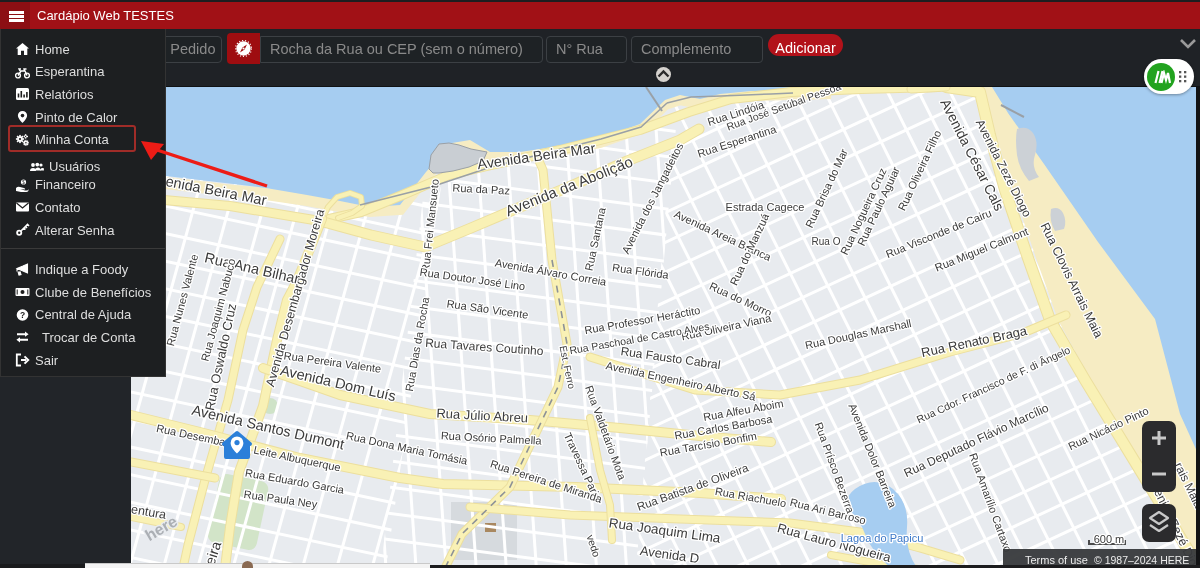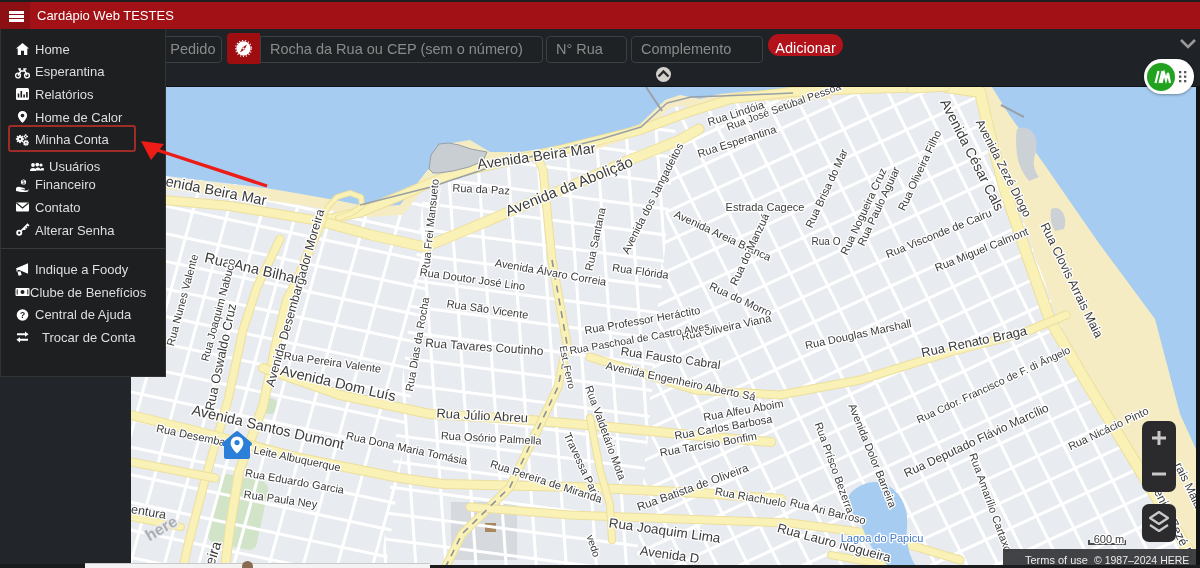--- a/index.html
+++ b/index.html
@@ -443,21 +443,21 @@
         <rect x="1" y="1" width="13" height="12" rx="1.5" fill="#fff"></rect>
         <path d="M3.5,10.5 v-4 M6.3,10.5 v-6.5 M9.1,10.5 v-3 M11.9,10.5 v-5.5" stroke="#1e1e1e" stroke-width="1.6"></path>
       </svg>
       <span>Relatórios</span>
     </div>
 <div style="display:flex;align-items:center;gap:5px;height:22.6px;padding-left:14px">
       <svg width="15" height="14" viewBox="0 0 15 14" style="flex:0 0 15px">
         <path d="M7.5,1 a4.6,4.6 0 0 1 4.6,4.6 c0,3.4 -4.6,7.4 -4.6,7.4 c0,0 -4.6,-4 -4.6,-7.4 a4.6,4.6 0 0 1 4.6,-4.6 Z" fill="#fff"></path>
         <circle cx="7.5" cy="5.6" r="1.8" fill="#1e1e1e"></circle>
       </svg>
-      <span>Home de Calor</span>
+      <span>Pinto de Calor</span>
     </div>
 <div style="position:relative;display:flex;align-items:center;gap:5px;height:22.6px;padding-left:14px">
       <div style="position:absolute;left:7px;top:-3px;width:128px;height:27px;border:2px solid #a02c28;border-radius:3px"></div>
       <svg width="15" height="14" viewBox="0 0 15 14" style="flex:0 0 15px">
         <circle cx="5.0" cy="6.0" r="2.7" fill="#fff"></circle>
         <rect x="4.2" y="1.9" width="1.6" height="2.4" fill="#fff" transform="rotate(0.0 5.0 6.0)"></rect>
         <rect x="4.2" y="1.9" width="1.6" height="2.4" fill="#fff" transform="rotate(45.0 5.0 6.0)"></rect>
         <rect x="4.2" y="1.9" width="1.6" height="2.4" fill="#fff" transform="rotate(90.0 5.0 6.0)"></rect>
         <rect x="4.2" y="1.9" width="1.6" height="2.4" fill="#fff" transform="rotate(135.0 5.0 6.0)"></rect>
         <rect x="4.2" y="1.9" width="1.6" height="2.4" fill="#fff" transform="rotate(180.0 5.0 6.0)"></rect>
@@ -524,41 +524,48 @@
       </svg>
       <span>Alterar Senha</span>
     </div>
 <div style="height:8px;border-bottom:1px solid #3a3a3a;margin:0 0 9px 0"></div>
 <div style="display:flex;align-items:center;gap:5px;height:22.6px;padding-left:14px">
       <svg width="15" height="14" viewBox="0 0 15 14" style="flex:0 0 15px">
         <path d="M2,5.5 L8,3 L12.5,1 L12.5,10 L8,8 L2,5.5 Z M2,5.5 L2,8.5 M3,8.7 l1,3.5 l2,-0.5 l-1,-3.3" fill="#fff" stroke="#fff" stroke-width="1.1"></path>
       </svg>
       <span>Indique a Foody</span>
     </div>
-<div style="display:flex;align-items:center;height:22.6px;padding-left:14px">
+<div style="display:flex;align-items:center;gap:5px;height:22.6px;padding-left:14px">
       <svg width="15" height="14" viewBox="0 0 15 14" style="flex:0 0 15px">
         <rect x="0.5" y="3" width="14" height="8" rx="1" fill="#fff"></rect>
         <circle cx="7.5" cy="7" r="2" fill="#1e1e1e"></circle>
         <path d="M2.2,4.5 v5 M12.8,4.5 v5" stroke="#1e1e1e" stroke-width="1"></path>
       </svg>
       <span>Clube de Benefícios</span>
     </div>
 <div style="display:flex;align-items:center;gap:5px;height:22.6px;padding-left:14px">
       <svg width="15" height="14" viewBox="0 0 15 14" style="flex:0 0 15px">
         <circle cx="7.5" cy="7" r="5.8" fill="#fff"></circle>
         <text x="7.5" y="9.6" font-size="8.5" font-weight="bold" fill="#1e1e1e" text-anchor="middle" font-family="Liberation Sans">?</text>
       </svg>
       <span>Central de Ajuda</span>
     </div>
 <div style="display:flex;align-items:center;gap:12px;height:22.6px;padding-left:14px">
       <svg width="15" height="14" viewBox="0 0 15 14" style="flex:0 0 15px">
         <path d="M2,4.2 h8.5 M13,9.8 h-8.5" stroke="#fff" stroke-width="2" fill="none"></path>
         <path d="M10,1.6 L13.6,4.2 L10,6.8 Z M5,7.2 L1.4,9.8 L5,12.4 Z" fill="#fff"></path>
       </svg>
       <span>Trocar de Conta</span>
+    </div>
+<div style="display:flex;align-items:center;gap:5px;height:22.6px;padding-left:14px">
+      <svg width="15" height="14" viewBox="0 0 15 14" style="flex:0 0 15px">
+        <path d="M6,1.5 h-4.2 v11 h4.2" stroke="#fff" stroke-width="1.8" fill="none"></path>
+        <path d="M6,7 h5 M9.5,3.4 L13.2,7 L9.5,10.6" stroke="#fff" stroke-width="2" fill="none"></path>
+      </svg>
+      <span>Sair</span>
     </div>
 </div>
 
 <svg style="position:absolute;left:130px;top:135px" width="145" height="58" viewBox="0 0 145 58">
     <path d="M24,14 L137,51" stroke="#ed1c16" stroke-width="3.4"></path>
     <path d="M11,6 L34,9 L21,25 Z" fill="#ed1c16"></path>
   </svg>
 
 <div style="position:absolute;left:1144px;top:59px;width:50px;height:35px;background:#fff;border-radius:18px;box-shadow:0 1px 3px rgba(0,0,0,0.35)"></div>
 <div style="position:absolute;left:1147px;top:63px;width:28px;height:28px;border-radius:50%;background:#22a31f"></div>

